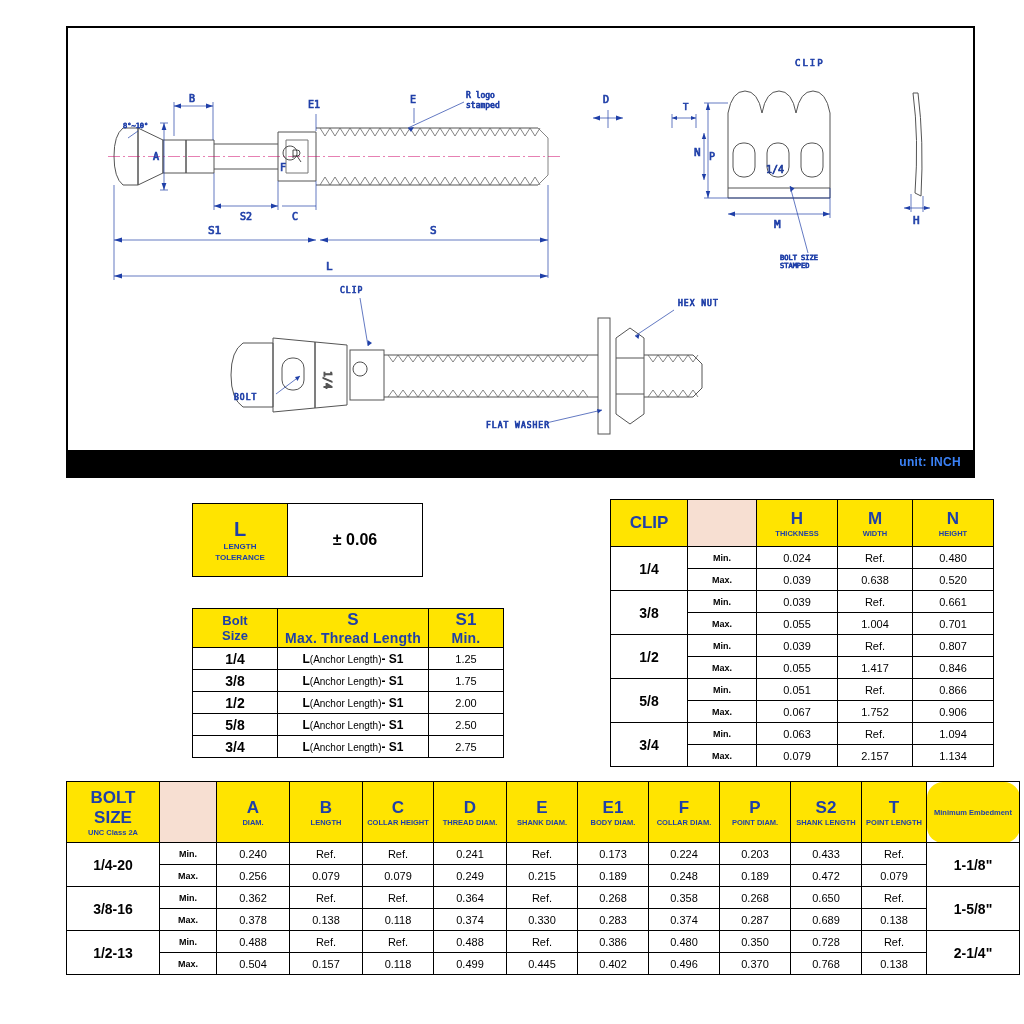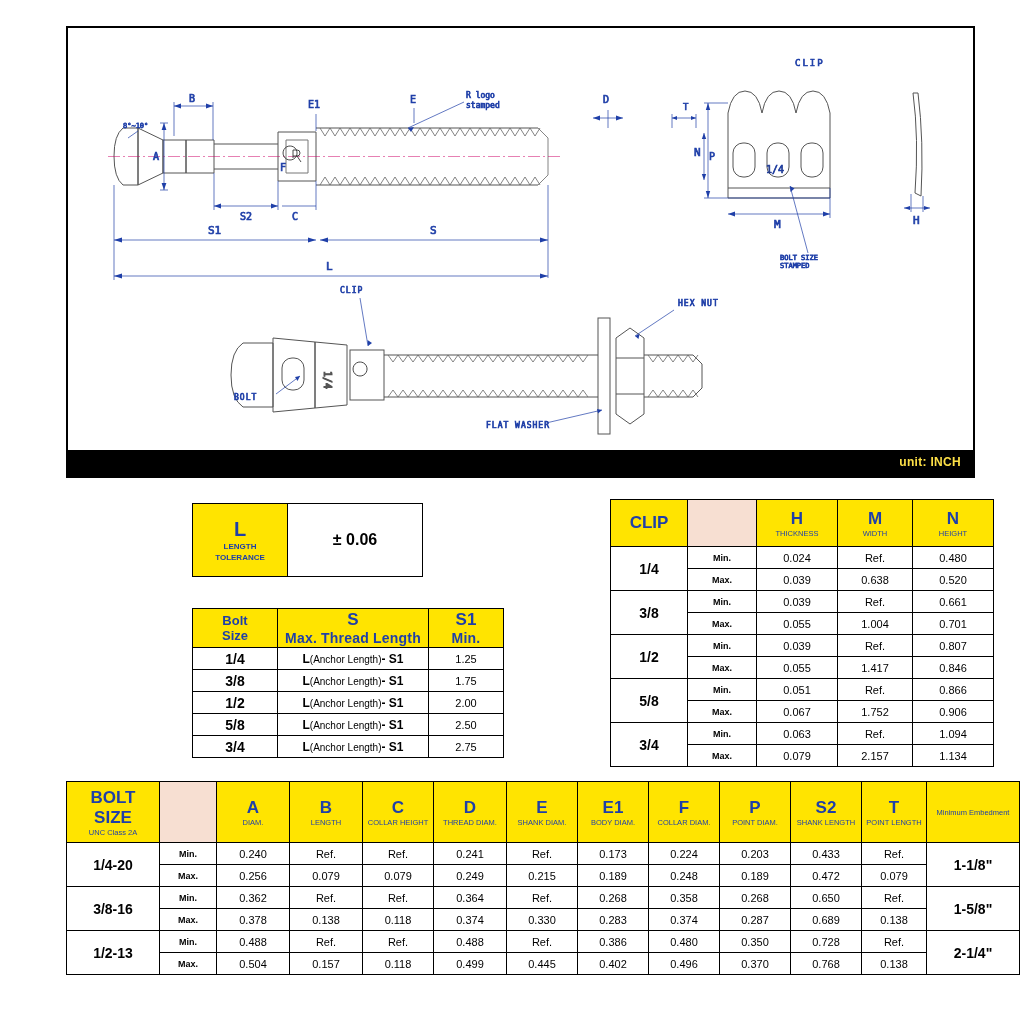--- a/index.html
+++ b/index.html
@@ -2,34 +2,34 @@
 <html><head>
 <meta charset="utf-8">
 <style>
   html,body{margin:0;padding:0;background:#ffffff;}
   body{width:1024px;height:1024px;font-family:"Liberation Sans",sans-serif;color:#000;position:relative;overflow:hidden;}
   .page{position:absolute;left:0;top:0;width:1024px;height:1024px;}
 
   
   .drawing-panel{position:absolute;left:66px;top:26px;width:905px;height:448px;border:2px solid #000;background:#fff;}
   .unit-bar{position:absolute;left:0;bottom:0;width:100%;height:26px;background:#000;}
-  .unit-bar span{position:absolute;right:12px;top:5px;color:#fde047;font-size:12px;font-weight:bold;letter-spacing:.3px;}
+  .unit-bar span{position:absolute;right:12px;top:5px;color:#3b82f6;font-size:12px;font-weight:bold;letter-spacing:.3px;}
 
   svg{display:block;}
 
   
   table{border-collapse:collapse;}
   td,th{border:1px solid #000;font-size:11px;text-align:center;padding:1px 2px;}
   .yel{background:#ffe400;}
   .pink{background:#f7dfd2;}
   .white{background:#ffffff;}
   .hdr-big{font-size:17px;font-weight:bold;color:#1f3fa8;}
   .hdr-mid{font-size:13px;font-weight:bold;color:#1f3fa8;}
   .hdr-sm{font-size:14px;font-weight:bold;color:#1f3fa8;letter-spacing:.2px;}
-  .hdr-xs{font-size:7.5px;font-weight:normal;color:#1f3fa8;text-align:center;}
+  .hdr-xs{font-size:7.5px;font-weight:bold;color:#1f3fa8;text-align:center;}
   .minmax{font-size:9px;font-weight:bold;background:#fff;}
   .val{font-size:11px;background:#fff;}
   .sizecell{font-size:14px;font-weight:bold;background:#fff;}
 
   
   .tol-wrap{position:absolute;left:192px;top:503px;}
   .tol-wrap td{vertical-align:middle;}
   .tol-L{font-size:20px;font-weight:bold;color:#1f3fa8;}
   .tol-sub{font-size:8px;font-weight:bold;color:#1f3fa8;line-height:11px;}
   .tol-val{font-size:16px;font-weight:bold;}
@@ -458,21 +458,21 @@
           <div class="hdr-xs">POINT DIAM.</div>
         </td>
         <td class="yel" style="width:66px;">
           <div class="hdr-big">S2</div>
           <div class="hdr-xs">SHANK LENGTH</div>
         </td>
         <td class="yel" style="width:60px;">
           <div class="hdr-big">T</div>
           <div class="hdr-xs">POINT LENGTH</div>
         </td>
-        <td class="yel" style="width:88px;">
+        <td class="yel" style="width:88px;border-radius:16px;">
           <div class="hdr-xs">Minimum Embedment</div>
         </td>
       </tr>
 
       <tr>
         <td class="sizecell" rowspan="2">1/4-20</td>
         <td class="minmax">Min.</td>
         <td class="val">0.240</td>
         <td class="val">Ref.</td>
         <td class="val">Ref.</td>

